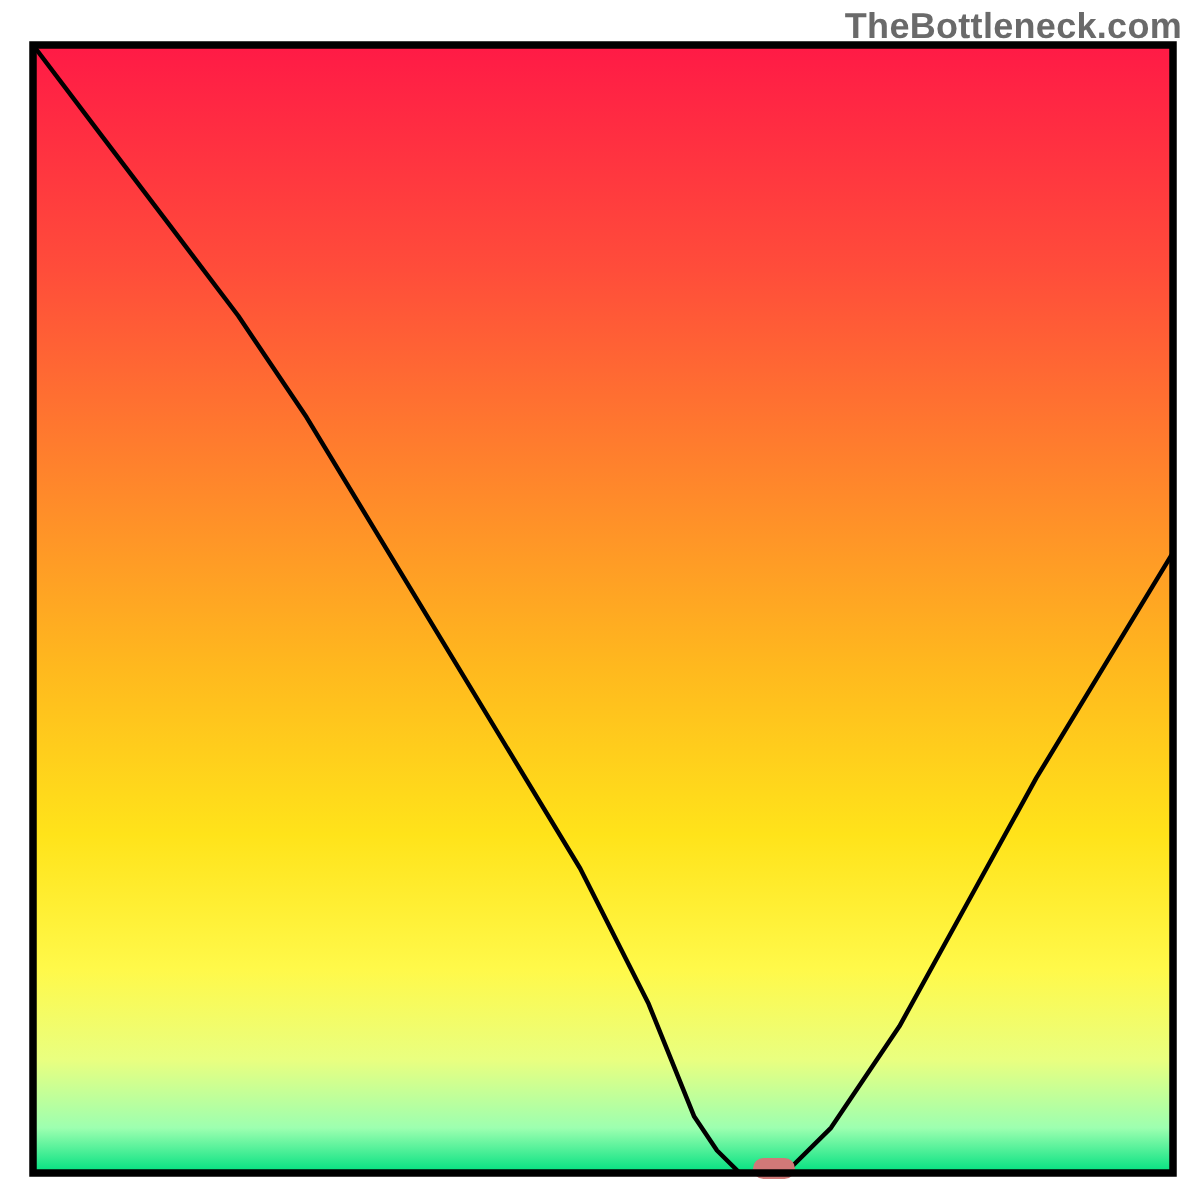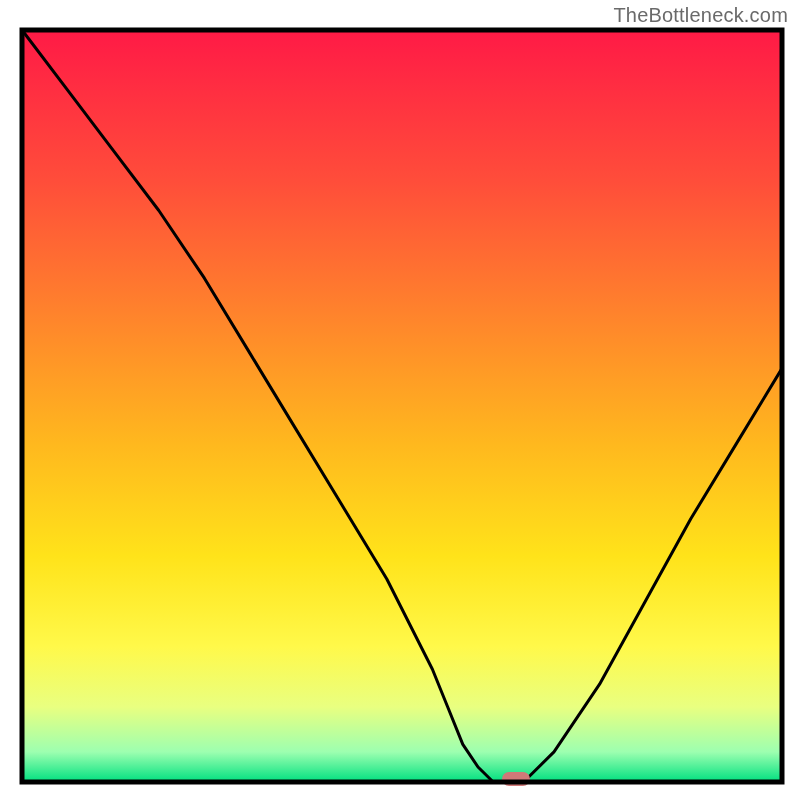--- a/index.html
+++ b/index.html
@@ -12,22 +12,22 @@
   }
   .container {
     position: relative;
     width: 800px;
     height: 800px;
   }
   .watermark {
     position: absolute;
     top: 4px;
     right: 12px;
-    font-size: 20px;
-    font-weight: normal;
+    font-size: 24px;
+    font-weight: bold;
     color: #6a6a6a;
     letter-spacing: 0.2px;
   }
   svg {
     display: block;
   }
 </style>
 </head>
 <body>
 

